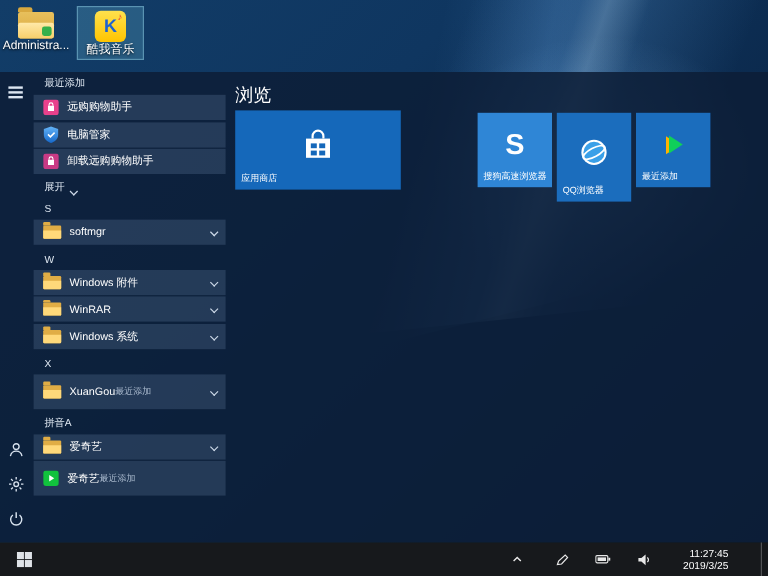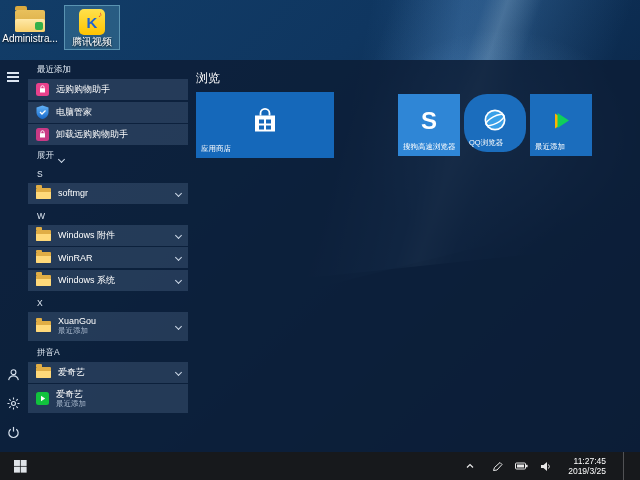--- a/index.html
+++ b/index.html
@@ -51,52 +51,52 @@
   .rail-bottom { position:absolute; left:0; bottom:8px; display:flex; flex-direction:column; gap:5px; }
 
   
   .app-list { position:absolute; left:28px; top:4px; width:160px; }
   .al-header { height:12px; margin:6px 0 3px 0; padding-left:9px; font-size:8.5px; color:#dfe8f2;
     display:flex; align-items:center; }
   .al-header.first { margin-top:0; }
   .al-row { height:21px; margin-bottom:1.5px; display:flex; align-items:center; gap:7px;
     padding:0 7px 0 8px; background:rgba(151,180,215,.18); color:#fff; font-size:9px; }
   .al-row.two { height:29px; }
-  .labels { display:flex; flex-direction:column; line-height:10px; }
+  .labels { display:flex; flex-direction:row; line-height:10px; }
   .al-sub { font-size:7.5px; color:#a8b8cc; }
   .al-label { white-space:nowrap; }
   .chev { width:5px; height:5px; border-right:1.2px solid #cdd9e8; border-bottom:1.2px solid #cdd9e8;
     transform:rotate(45deg); margin-left:auto; flex:none; }
   .expand-row { height:15px; margin:1px 0 2px 0; display:flex; align-items:flex-end; gap:5px;
     padding-left:9px; font-size:8.5px; color:#dfe8f2; }
   .expand-row .chev { margin-left:0; }
   .al-icon { flex:none; display:flex; }
   .folder { width:15px; height:11px; position:relative; flex:none; }
   .folder .b { position:absolute; inset:0; background:#e0ad45; border-radius:1px; }
   .folder .b::before { content:''; position:absolute; top:-2.5px; left:0; width:6px; height:2.5px;
     background:#e0ad45; border-radius:1px 1px 0 0; }
   .folder .f { position:absolute; left:0; bottom:0; width:100%; height:7px; background:#ffd97a;
     border-radius:0 0 1px 1px; }
 
   
-  .tiles-header { position:absolute; left:196px; top:10px; font-size:12px; color:#fff; }
+  .tiles-header { position:absolute; left:196px; top:10px; font-size:15px; color:#fff; }
   .tile { position:absolute; color:#fff; }
   .tile-label { position:absolute; left:5px; bottom:4px; font-size:7.5px; white-space:nowrap; }
   .tile-store { left:196px; top:32px; width:138px; height:66px; background:#1568ba; }
   .tile-sogou { left:398px; top:34px; width:62px; height:62px; background:#2f86d6; }
-  .tile-qq    { left:464px; top:34px; width:62px; height:58px; background:#1b6dbd;border-radius:23px; }
+  .tile-qq    { left:464px; top:34px; width:62px; height:74px; background:#1b6dbd; }
   .tile-tv    { left:530px; top:34px; width:62px; height:62px; background:#1b6dbd; }
   .tile-icon { position:absolute; left:50%; top:44%; transform:translate(-50%,-50%); display:flex; }
   .sogou-s { font-size:24px; font-weight:bold; color:#fff; }
 
   
   .taskbar { position:absolute; left:0; bottom:0; width:640px; height:28px; background:#17191c;
     display:flex; align-items:center; z-index:5; }
   .start-button { width:40px; height:100%; display:flex; align-items:center; justify-content:center; }
-  .tray { margin-left:auto; display:flex; align-items:center; gap:12px; height:100%; padding-right:13px; }
+  .tray { margin-left:auto; display:flex; align-items:center; gap:22px; height:100%; padding-right:2px; }
   .tray-btn { display:flex; align-items:center; }
   .tray-chevron { margin-right:5px; }
   .clock { text-align:right; font-size:8.5px; line-height:10px; color:#fff; margin-left:4px; }
   .show-desktop { width:4px; height:100%; border-left:1px solid rgba(255,255,255,.25); margin-left:5px; }
 </style>
 </head>
 <body>
 
 <div class="screen">
 
@@ -111,21 +111,21 @@
           <span class="fr"></span>
           <span class="tag"></span>
       </span>
       <span class="dicon-label">Administra...</span>
     </div>
     <div class="dicon selected">
       <span class="kuwo-icon">
         <span class="k">K</span>
         <span class="note">♪</span>
       </span>
-      <span class="dicon-label">腾讯视频</span>
+      <span class="dicon-label">酷我音乐</span>
     </div>
   </div>
 
   <div class="start-menu">
 
     <div class="rail">
       <div class="rail-btn">
         <span class="hamburger">
             <span></span>
             <span></span>

